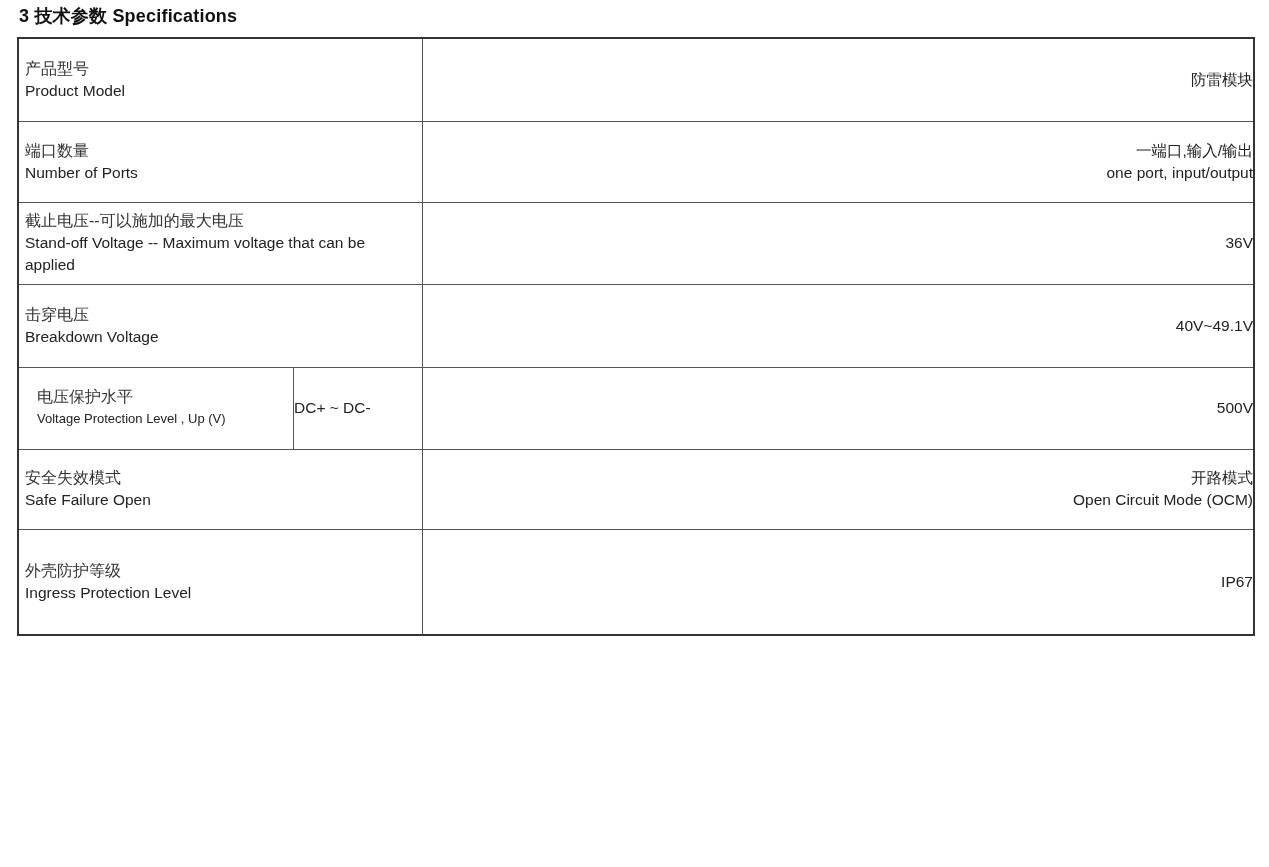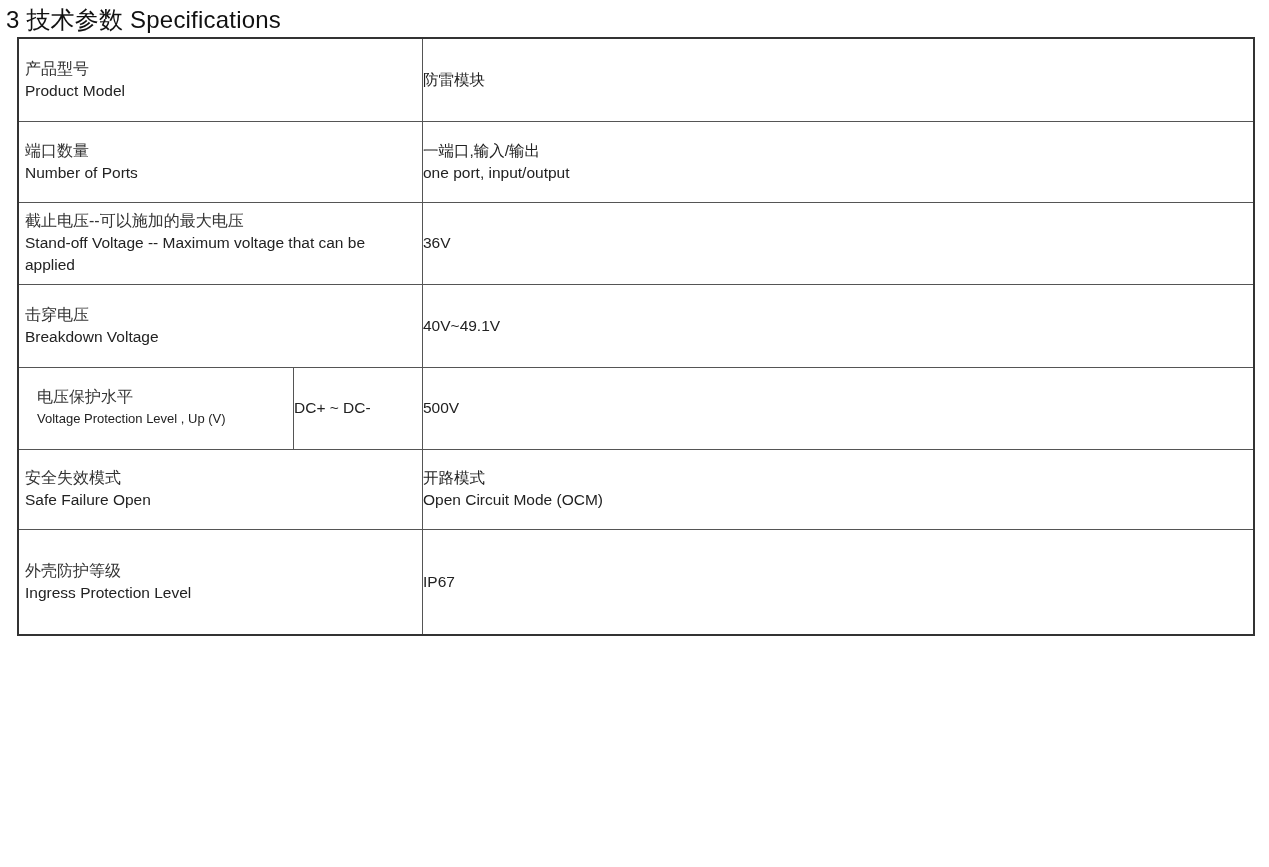--- a/index.html
+++ b/index.html
@@ -1,21 +1,21 @@
 <!DOCTYPE html>
 <html><head>
 <meta charset="utf-8">
 <style>
   html,body{margin:0;padding:0;background:#fff;}
   body{width:1269px;height:867px;position:relative;overflow:hidden;font-family:"Liberation Sans",sans-serif;color:#222;}
-  .title{position:absolute;left:6px;top:4px;font-size:24px;font-weight:normal;color:#111;letter-spacing:0.2px;}
+  .title{position:absolute;left:19px;top:4px;font-size:18px;font-weight:bold;color:#111;letter-spacing:0.2px;}
   table{position:absolute;left:17px;top:37px;width:1238px;border-collapse:collapse;border:2.5px solid #333;}
   td{border:1.5px solid #555;font-size:15.5px;line-height:22px;padding:0;vertical-align:middle;}
   td.label{padding-left:6px;width:386px;margin-left:21px;}
-  td.value{text-align:left;}
+  td.value{text-align:right;}
   .zh{display:block;color:#333;font-size:16px;}
   .en{display:block;color:#222;}
   .en.small{font-size:13px;}
   td.sub{width:128px;}
   td.lab2{padding-left:18px;width:256px;}
 </style>
 </head>
 <body>
 
 <div class="title">3  技术参数 Specifications</div>

